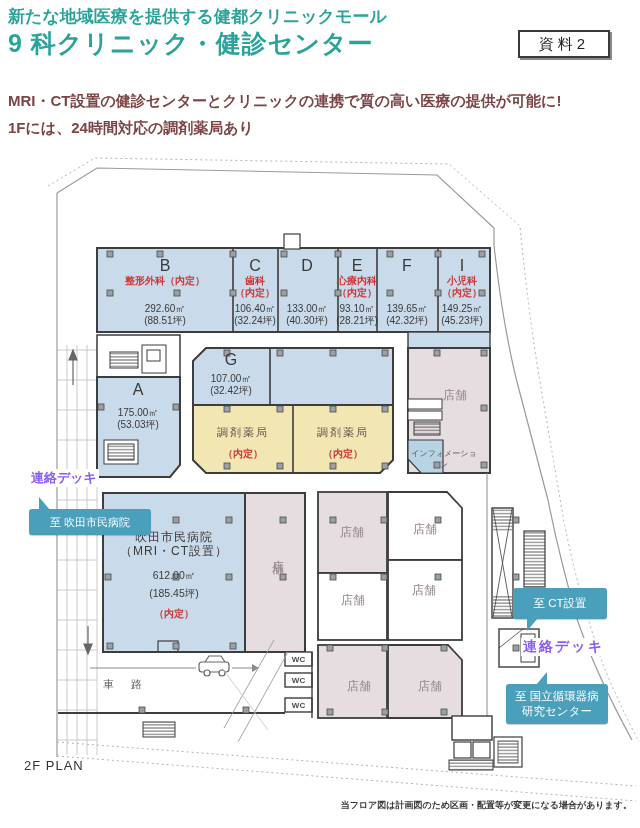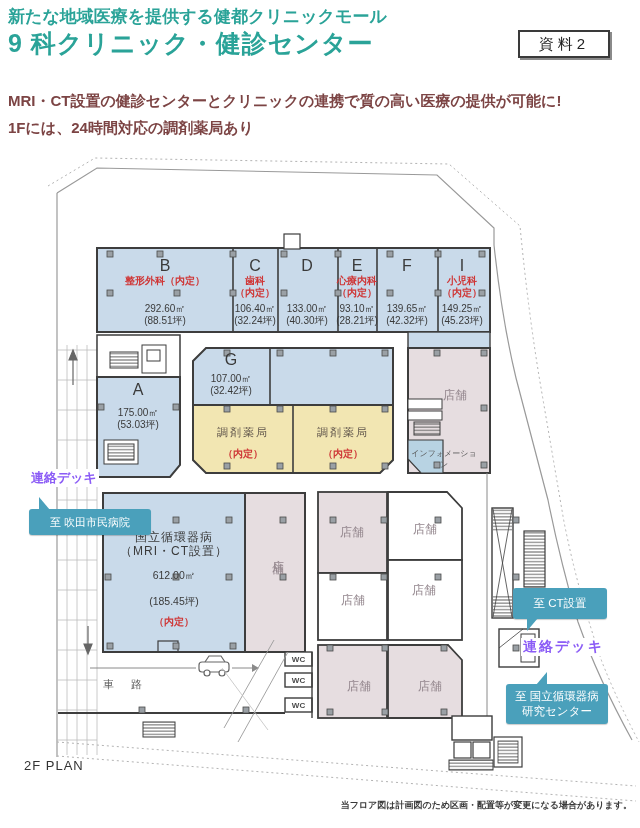--- a/index.html
+++ b/index.html
@@ -16,21 +16,21 @@
   .lead2{left:8px;top:119px;}
   .rl{text-align:center;line-height:1.15;color:#3a3a3a;}
   .letter{font-size:16px;color:#3a3a3a;}
   .dept{font-size:10px;font-weight:bold;color:#cf3737;}
   .areat{font-size:10px;color:#3a3a3a;line-height:1.2;}
   .tenant{font-size:12px;color:#93868d;text-align:center;}
   .tenant-v{writing-mode:vertical-rl;letter-spacing:3px;}
   .pharm-name{font-size:11px;color:#5d5249;letter-spacing:2px;}
   .pharm-status{font-size:10px;font-weight:bold;color:#cf3737;margin-top:9px;}
   .chk-name{font-size:12px;color:#3a3a3a;letter-spacing:1px;}
-  .chk-area{font-size:10.5px;color:#3a3a3a;margin-top:14px;}
+  .chk-area{font-size:10.5px;color:#3a3a3a;margin-top:6px;}
   .chk-status{font-size:10px;font-weight:bold;color:#cf3737;margin-top:9px;}
   .wc{font-size:8px;font-weight:bold;color:#4a4a4a;text-align:center;}
   .driveway{left:103px;top:677px;font-size:11px;color:#5a5a5a;letter-spacing:7px;}
   .info-label{left:409px;top:448px;width:70px;font-size:8px;color:#5a5a5a;text-align:center;}
   .deck-label{font-size:13px;font-weight:bold;color:#8b5cf6;background:#fff;padding:0 2px;}
   .deck-left{left:29px;top:469px;}
   .deck-right{left:521px;top:638px;font-size:14px;letter-spacing:2px;}
   .badge{position:absolute;background:#4aa0bb;color:#fff;border-radius:3px;text-align:center;
          font-size:11px;line-height:1.3;box-shadow:0 1px 1px rgba(0,0,0,.2);}
   .badge-suita{left:18px;top:509px;width:90px;padding:6px 16px;margin-left:11px;}
@@ -328,21 +328,21 @@
   <div class="abs rl" style="left:195px;top:426px;width:96px">
     <div class="pharm-name">調剤薬局</div>
     <div class="pharm-status">（内定）</div>
   </div>
   <div class="abs rl" style="left:295px;top:426px;width:96px">
     <div class="pharm-name">調剤薬局</div>
     <div class="pharm-status">（内定）</div>
   </div>
 
   <div class="abs rl" style="left:103px;top:531px;width:142px">
-    <div class="chk-name">国立循環器病</div>
+    <div class="chk-name">吹田市民病院</div>
     <div class="chk-name">（MRI・CT設置）</div>
     <div class="chk-area" style="margin-top:10px">612.00㎡</div>
     <div class="chk-area">(185.45坪)</div>
     <div class="chk-status">（内定）</div>
   </div>
 
   <div class="abs tenant" style="left:433px;top:387px;width:44px">店舗</div>
   <div class="abs tenant tenant-v" style="left:269px;top:550px">店舗</div>
   <div class="abs tenant" style="left:322px;top:524px;width:60px">店舗</div>
   <div class="abs tenant" style="left:395px;top:521px;width:60px">店舗</div>

